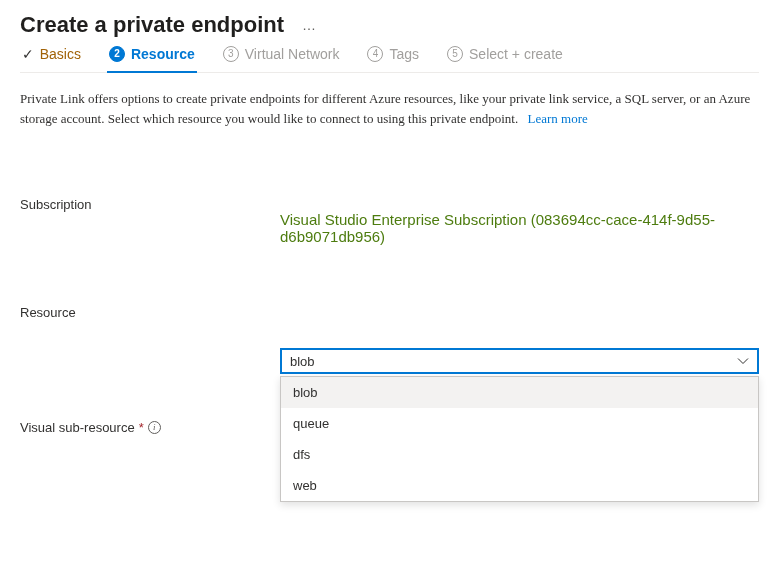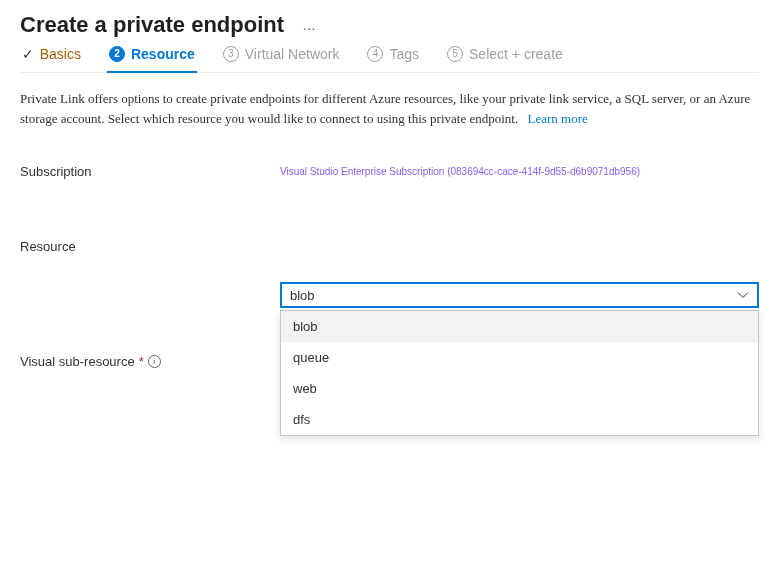--- a/index.html
+++ b/index.html
@@ -112,23 +112,24 @@
     border-radius: 50%;
     display: inline-flex;
     align-items: center; justify-content: center;
     font-size: 9px;
     color: #605e5c;
     font-style: italic;
     font-family: Georgia, serif;
   }
   .form-value {
     flex: 1;
-    font-size: 10px;
-    color: #8b5cf6;
+    font-size: 15px;
+    color: #4d7c0f;
     padding-top: 4px;
+    margin-top: 47px;
   }
   .select-wrap {
     position: relative;
     flex: 1;
   }
   .select-box {
     border: 2px solid #0078d4;
     height: 26px;
     display: flex;
     align-items: center;
@@ -217,18 +218,18 @@
         <span>blob</span>
         <span class="chevron">
           <svg viewBox="0 0 12 12">
               <path d="M1 3.5 L6 8.5 L11 3.5" fill="none" stroke="#323130" stroke-width="1"></path>
             </svg>
         </span>
       </div>
       <div class="dropdown">
         <div class="option selected">blob</div>
         <div class="option">queue</div>
+        <div class="option">dfs</div>
         <div class="option">web</div>
-        <div class="option">dfs</div>
       </div>
     </div>
   </div>
 </div>
 
 </body></html>

